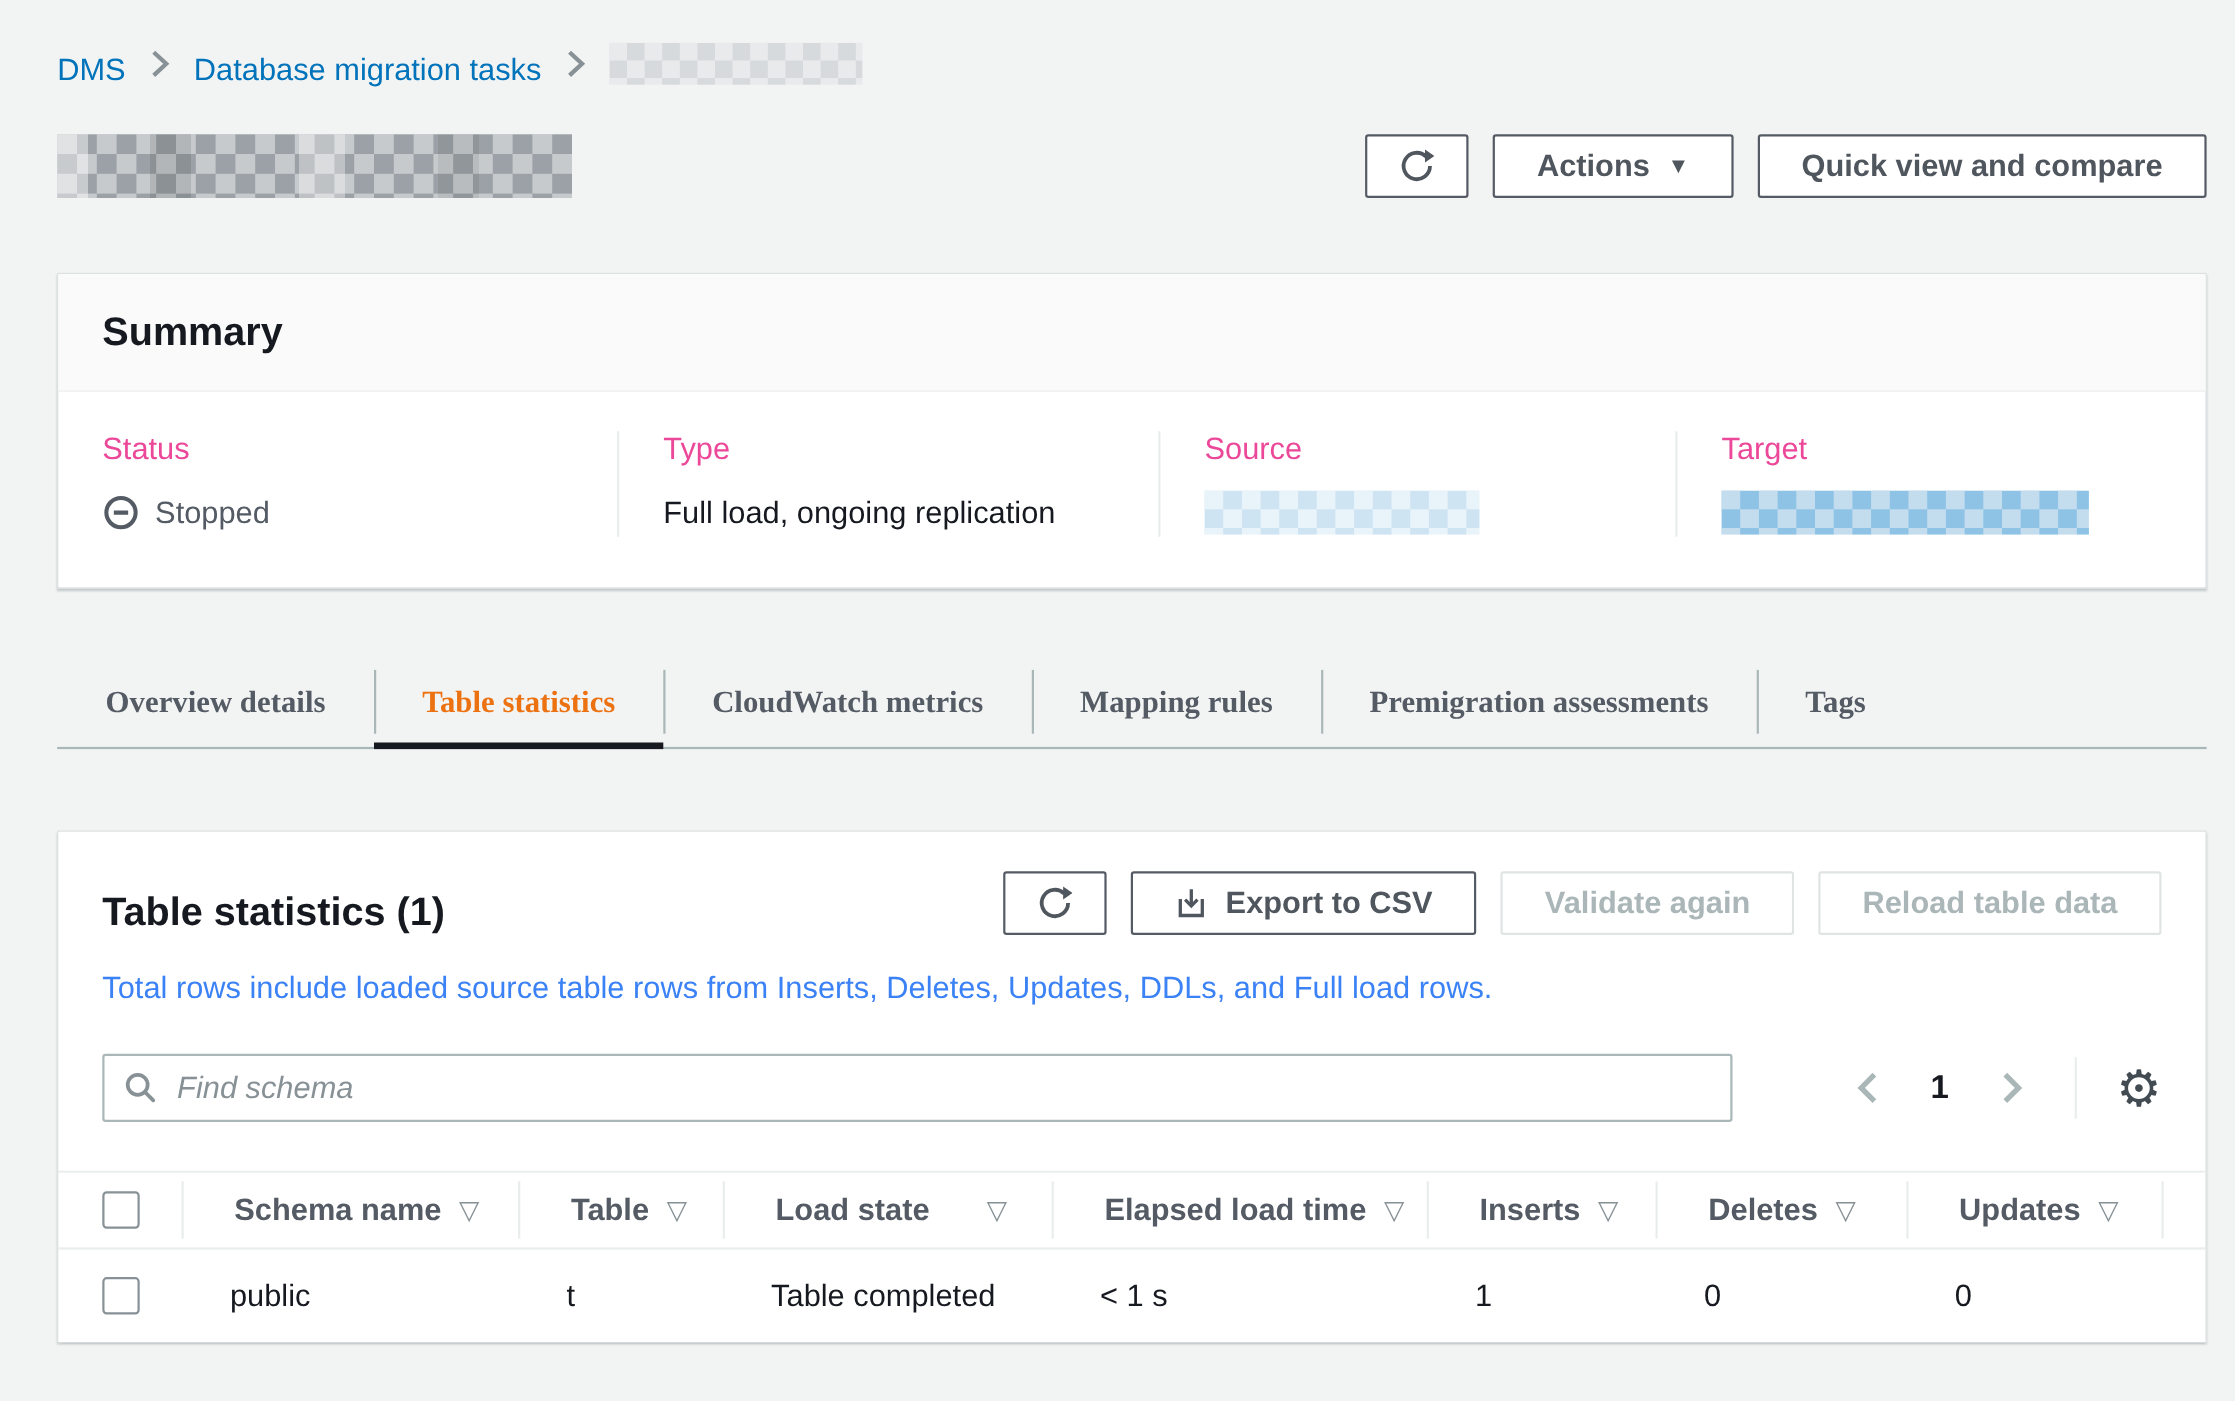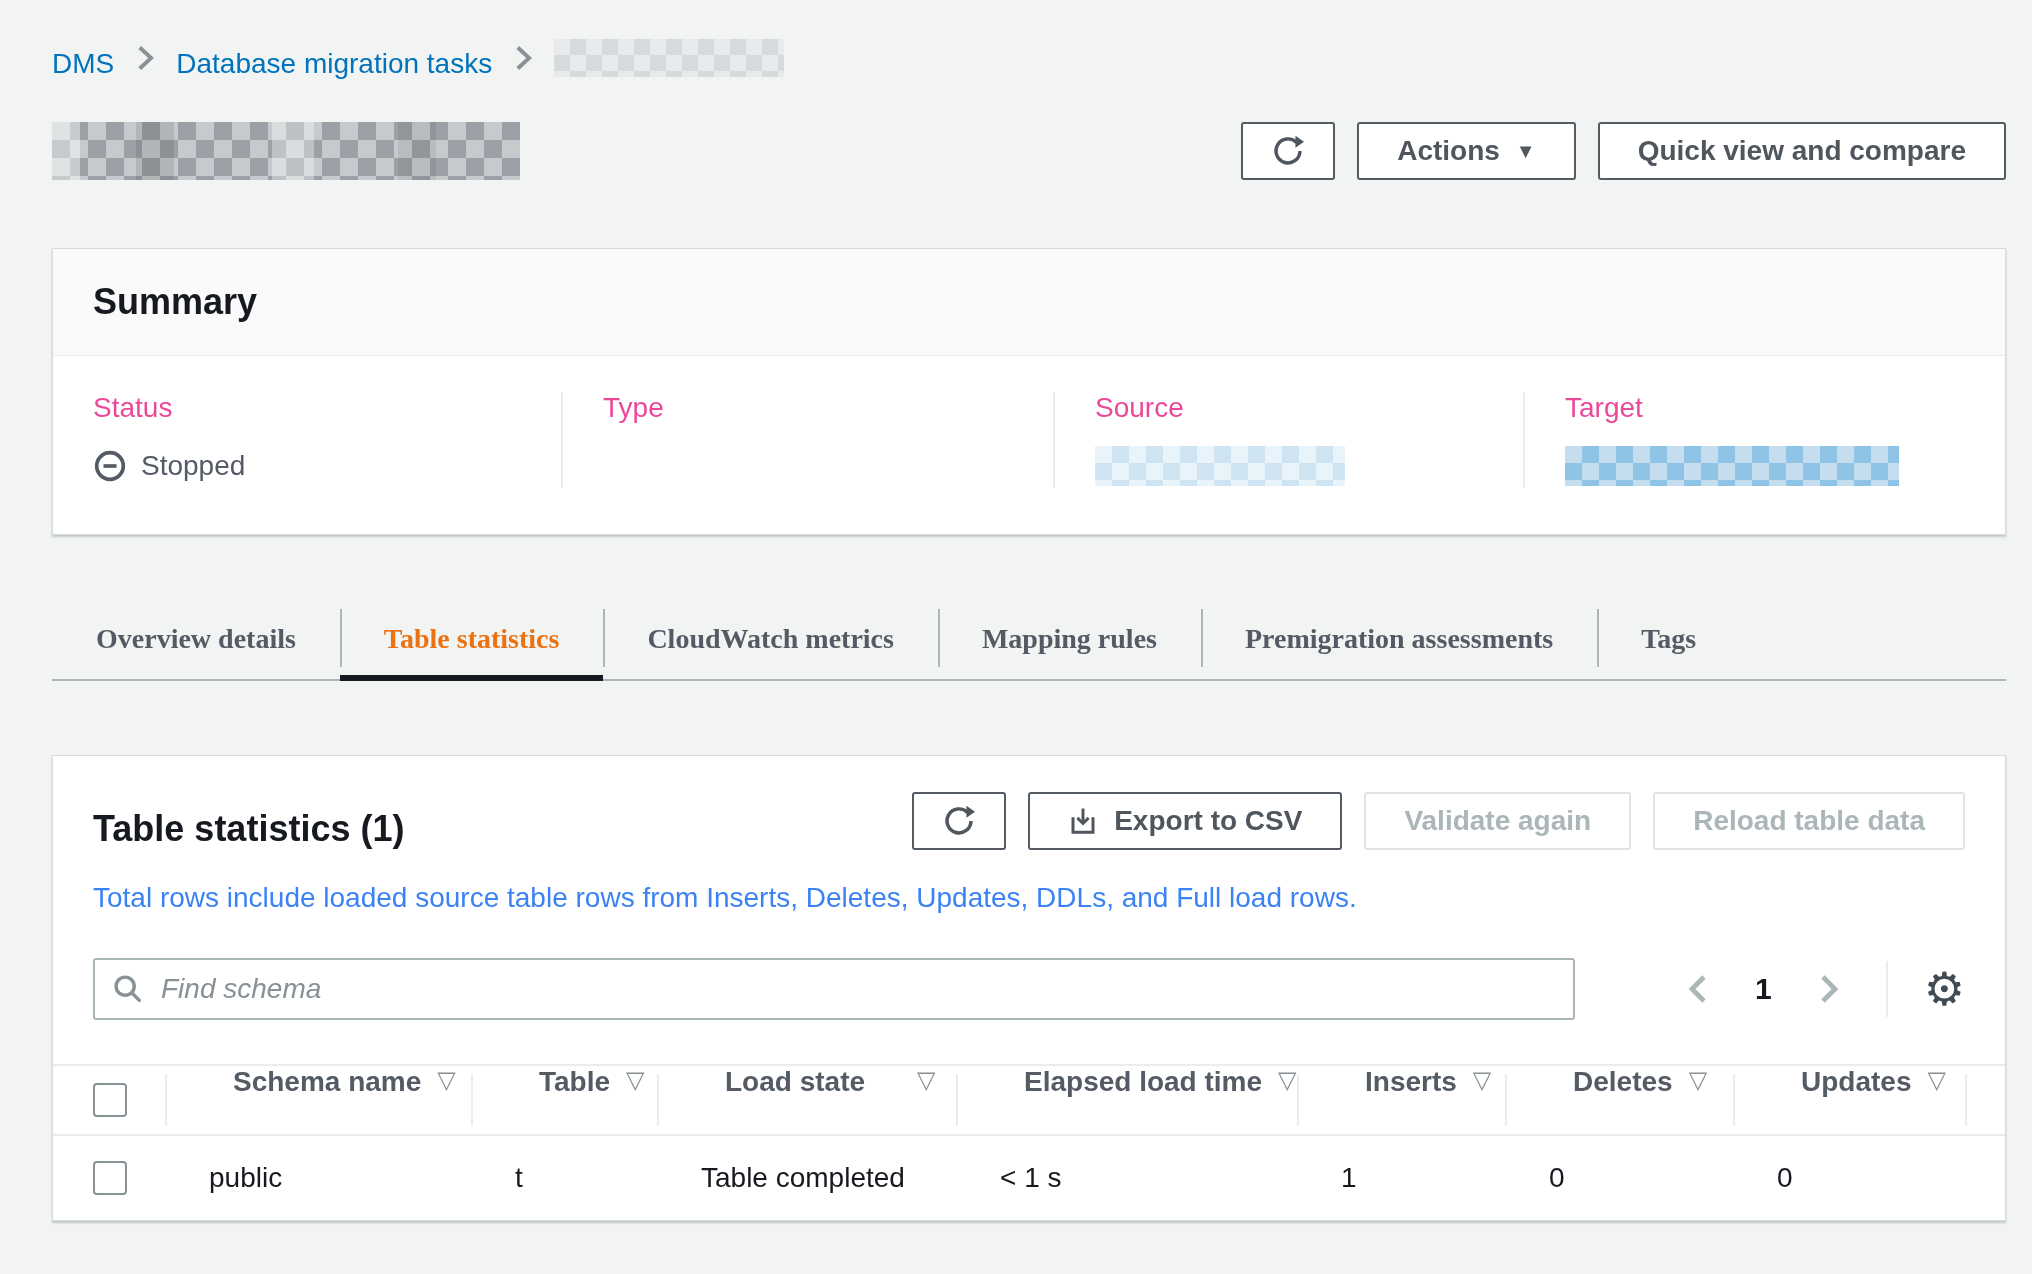--- a/index.html
+++ b/index.html
@@ -91,21 +91,21 @@
   .pager { margin-left:auto; display:flex; align-items:center; }
   .page-arrow { display:flex; align-items:center; background:none; border:none; padding:0; cursor:pointer; }
   .page-num { font-size:30px; font-weight:700; color:#16191f; margin:0 44px; }
   .pager-divider { width:2px; height:56px; background:#eaeded; margin:0 36px 0 44px; }
   .gear-btn { background:none; border:none; padding:0; cursor:pointer;
     font-size:46px; line-height:1; color:#424a52; font-family:inherit; }
 
   
   .table-wrap { margin-top:44px; width:100%; overflow:hidden; }
   .thead { display:flex; height:72px; border-top:2px solid #eaeded; border-bottom:2px solid #eaeded; }
-  .th { position:relative; display:flex; align-items:flex-start; padding-left:68px;
+  .th { position:relative; display:flex; align-items:center; padding-left:48px;
         font-size:28px; font-weight:700; color:#545b64; flex:none; height:100%; cursor:pointer; white-space:nowrap; }
   .th + .th::before { content:''; position:absolute; left:0; top:8px; bottom:8px; width:2px; background:#eaeded; }
   .sort { margin-left:16px; color:#879196; font-size:24px; font-weight:400; }
   .th.col-loadstate .sort { margin-left:52px; }
   .trow { display:flex; height:84px; align-items:center; font-size:28px; color:#16191f; }
   .td { padding-left:44px; flex:none; white-space:nowrap; }
   .col-check { width:112px; padding-left:40px; display:flex; align-items:center; cursor:default; }
   .col-schema { width:306px; } .col-table { width:186px; } .col-loadstate { width:299px; }
   .col-elapsed { width:341px; } .col-inserts { width:208px; } .col-deletes { width:228px; }
   .col-updates { width:232px; } .col-ddls { width:260px; }
@@ -163,20 +163,23 @@
           <svg width="34" height="34" viewBox="0 0 24 24">
             <circle cx="12" cy="12" r="9.4" fill="none" stroke="#545b64" stroke-width="2.6"></circle>
             <line x1="7.4" y1="12" x2="16.6" y2="12" stroke="#545b64" stroke-width="2.6"></line>
           </svg>
         </span>
         <span class="status-text">Stopped</span>
       </div>
     </div>
     <div class="sum-col w2">
       <div class="field-label">Type</div>
+      <div class="field-value">
+        <span>Full load, ongoing replication</span>
+      </div>
     </div>
     <div class="sum-col w3">
       <div class="field-label">Source</div>
       <div class="field-value">
         <span class="redact redact-source"></span>
       </div>
     </div>
     <div class="sum-col w4">
       <div class="field-label">Target</div>
       <div class="field-value">

